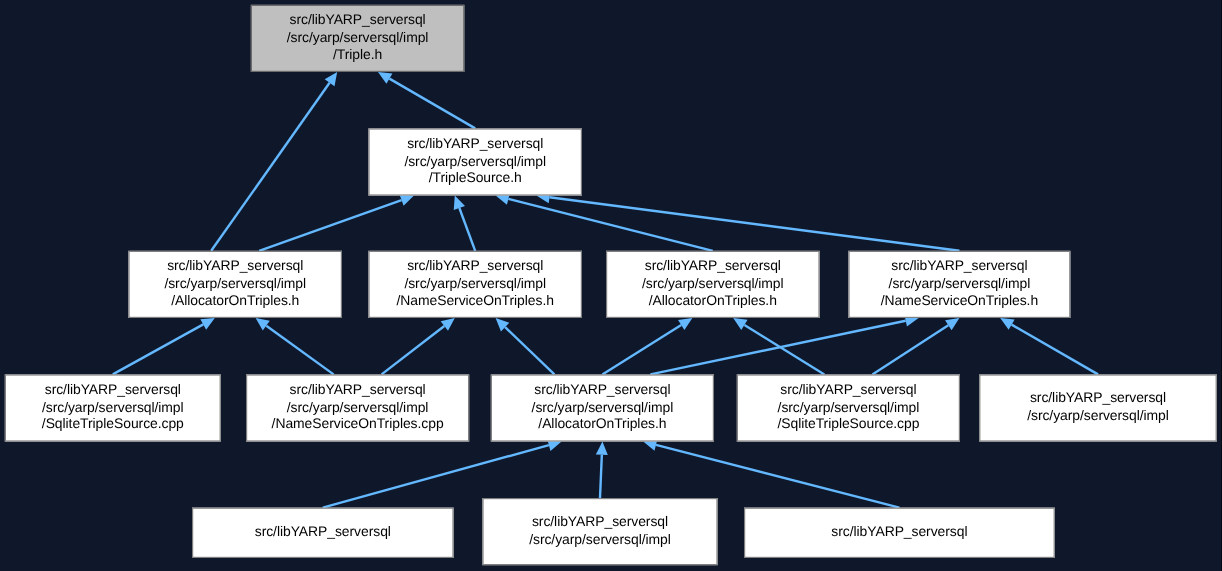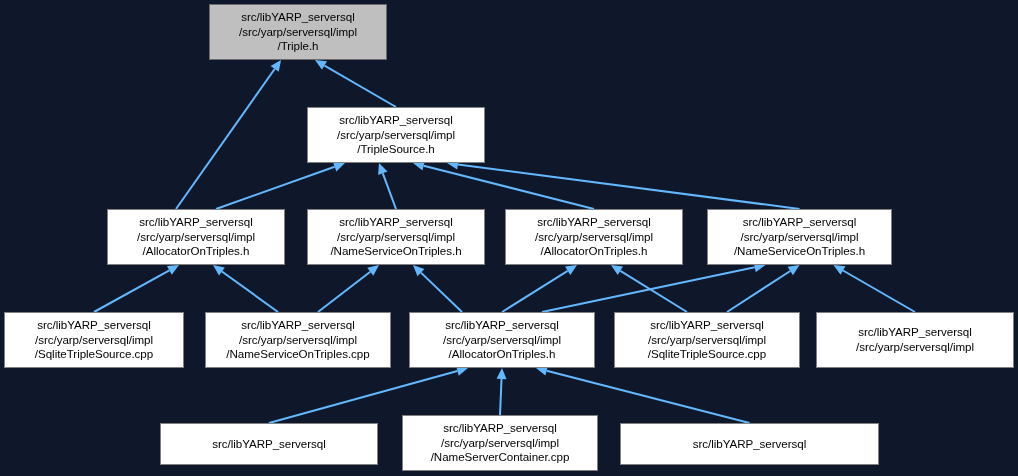--- a/index.html
+++ b/index.html
@@ -179,19 +179,18 @@
       <div class="node" style="left: 816px; top: 312px; width: 198px; height: 56px;">
         <span class="ln">src/libYARP_serversql</span>
         <span class="ln">/src/yarp/serversql/impl</span>
       </div>
       <div class="node" style="left: 160px; top: 423px; width: 218px; height: 42px;">
         <span class="ln">src/libYARP_serversql</span>
       </div>
       <div class="node" style="left: 402px; top: 415px; width: 196px; height: 56px;">
         <span class="ln">src/libYARP_serversql</span>
         <span class="ln">/src/yarp/serversql/impl</span>
-        <span class="ln">/NameServerContainer.cpp</span>
       </div>
       <div class="node" style="left: 620px; top: 423px; width: 259px; height: 42px;">
         <span class="ln">src/libYARP_serversql</span>
       </div>
     </div>
 </div>
 
 </body></html>

